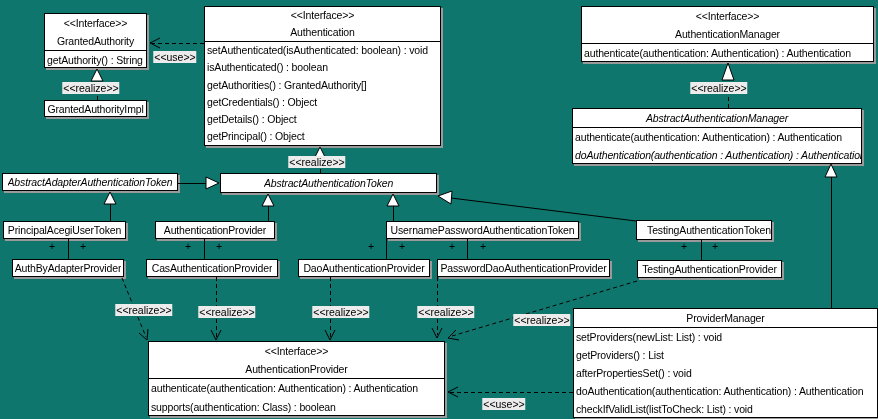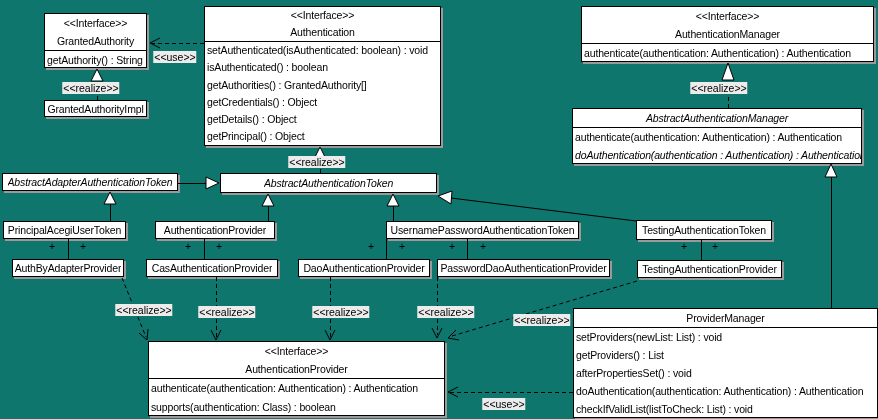--- a/index.html
+++ b/index.html
@@ -90,21 +90,21 @@
   </div>
 
   <div class="cls name-only" style="left:155px; top:221px; width:120px; height:18px;">
     <span>AuthenticationProvider</span>
   </div>
 
   <div class="cls name-only" style="left:355px; top:221px; width:193px; height:18px;margin-left:31px;">
     <span>UsernamePasswordAuthenticationToken</span>
   </div>
 
-  <div class="cls name-only" style="left:636px; top:220px; width:136px; height:20px;">
+  <div class="cls name-only" style="left:636px; top:220px; width:136px; height:20px;justify-content:flex-end;">
     <span>TestingAuthenticationToken</span>
   </div>
 
   <div class="cls name-only" style="left:12px; top:259px; width:112px; height:18px;">
     <span>AuthByAdapterProvider</span>
   </div>
 
   <div class="cls name-only" style="left:146px; top:259px; width:132px; height:18px;">
     <span>CasAuthenticationProvider</span>
   </div>

